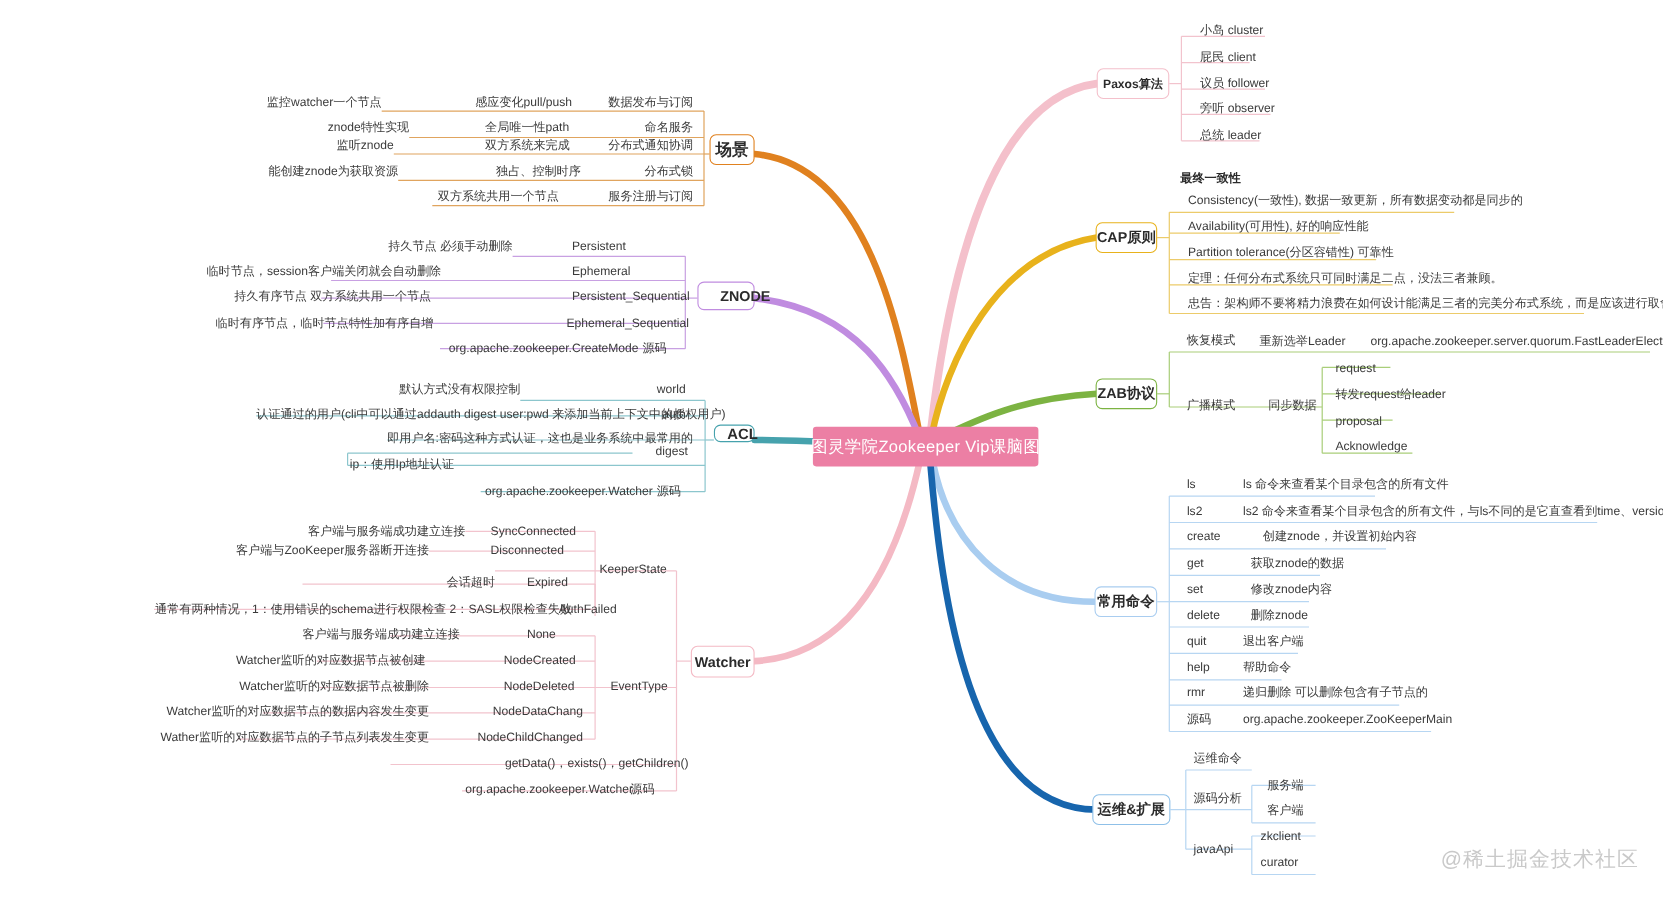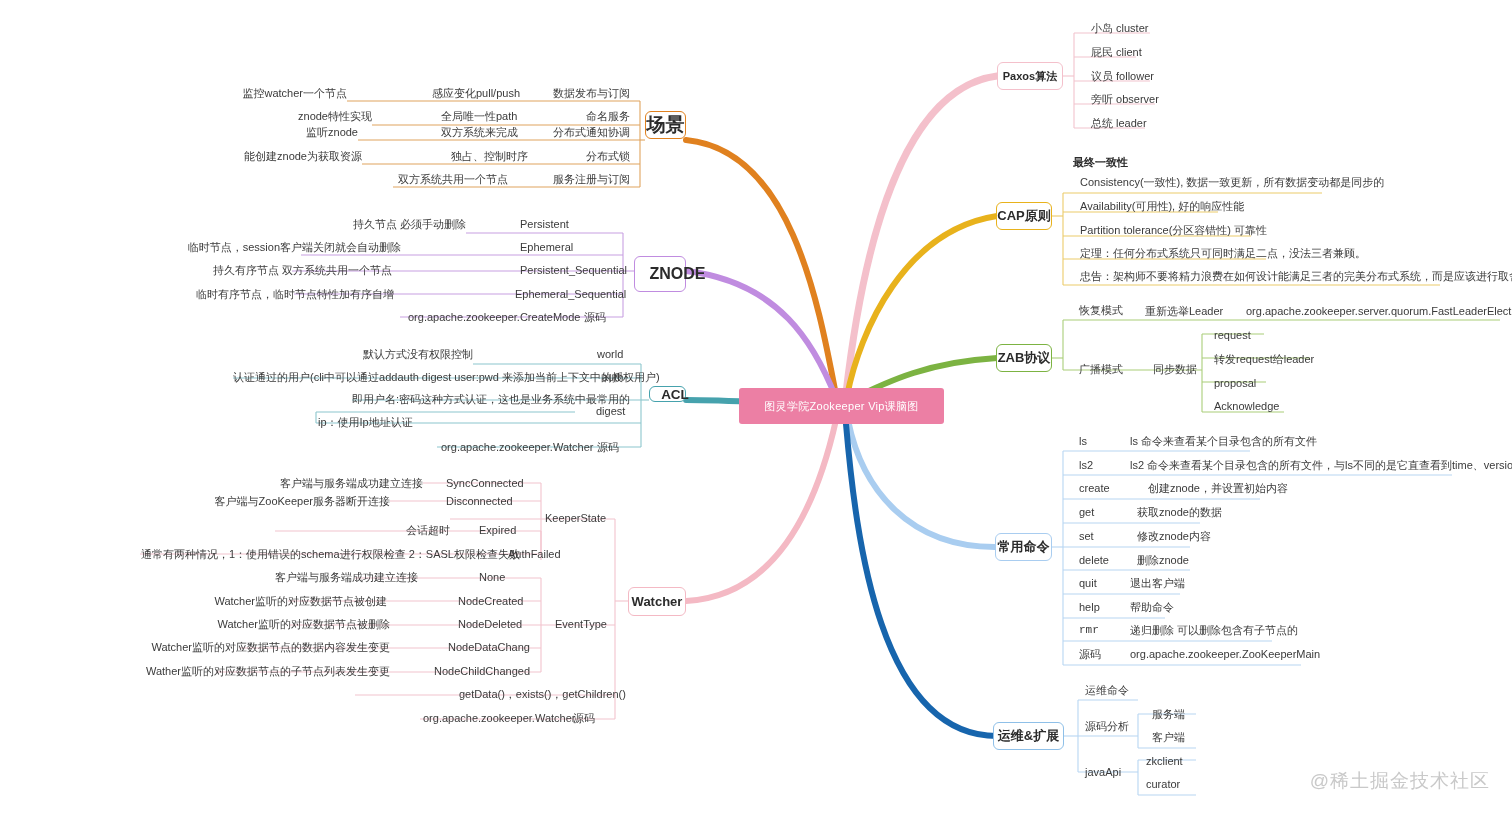--- a/index.html
+++ b/index.html
@@ -35,21 +35,21 @@
   .node.b8{border:1.6px solid #a9cdf0;}          
   .node.b9{border:1.6px solid #8fc0e8;}          
 
   
   #center{
     position:absolute;
     left:739px;top:388px;width:205px;height:36px;
     background:#ec7fa4;
     border-radius:3px;
     color:#ffffff;
-    font-size:11px;
+    font-size:15px;
     display:flex;align-items:center;justify-content:center;
     letter-spacing:.3px;
     z-index:6;
     white-space:nowrap;
   }
 
   
   .tx{
     position:absolute;
     font-size:11px;
@@ -201,23 +201,23 @@
       <path d="M1138 714 L 1196 714"></path>
       <path d="M1138 748 L 1196 748"></path>
       <path d="M1138 760 L 1138 795"></path>
       <path d="M1138 760 L 1196 760"></path>
       <path d="M1138 795 L 1196 795"></path>
     </g>
   </svg>
 
   <div id="center">图灵学院Zookeeper Vip课脑图</div>
 
-  <div class="node b1" style="left:645px;top:111px;width:41px;height:28px;font-size:19px;">场景</div>
-
-  <div class="node b2" style="left:634px;top:256px;width:52px;height:36px;font-size:16px;padding-left:35px;">ZNODE</div>
+  <div class="node b1" style="left:645px;top:122px;width:41px;height:28px;font-size:15px;">场景</div>
+
+  <div class="node b2" style="left:634px;top:256px;width:52px;height:26px;font-size:13px;padding-left:35px;">ZNODE</div>
 
   <div class="node b3" style="left:649px;top:386px;width:37px;height:16px;font-size:13.5px;padding-left:15px;">ACL</div>
 
   <div class="node b4" style="left:628px;top:587px;width:58px;height:29px;font-size:13px;">Watcher</div>
 
   <div class="node b5" style="left:997px;top:62px;width:66px;height:28px;font-size:11px;">Paxos算法</div>
 
   <div class="node b6" style="left:996px;top:202px;width:56px;height:28px;font-size:13px;">CAP原则</div>
 
   <div class="node b7" style="left:996px;top:344px;width:56px;height:28px;font-size:13px;">ZAB协议</div>
@@ -352,21 +352,21 @@
 
   <div class="tx" style="left:1079px;top:554px;">delete</div>
   <div class="tx" style="left:1137px;top:554px;">删除znode</div>
 
   <div class="tx" style="left:1079px;top:577px;">quit</div>
   <div class="tx" style="left:1130px;top:577px;">退出客户端</div>
 
   <div class="tx" style="left:1079px;top:601px;">help</div>
   <div class="tx" style="left:1130px;top:601px;">帮助命令</div>
 
-  <div class="tx" style="left:1079px;top:624px;font-family:Liberation Mono, monospace;">rmr</div>
+  <div class="tx" style="left:1079px;top:624px;">rmr</div>
   <div class="tx" style="left:1130px;top:624px;">递归删除 可以删除包含有子节点的</div>
 
   <div class="tx" style="left:1079px;top:648px;">源码</div>
   <div class="tx" style="left:1130px;top:648px;">org.apache.zookeeper.ZooKeeperMain</div>
 
   <div class="tx" style="left:1085px;top:684px;">运维命令</div>
   <div class="tx" style="left:1085px;top:720px;">源码分析</div>
   <div class="tx" style="left:1085px;top:766px;">javaApi</div>
 
   <div class="tx" style="left:1152px;top:708px;">服务端</div>

